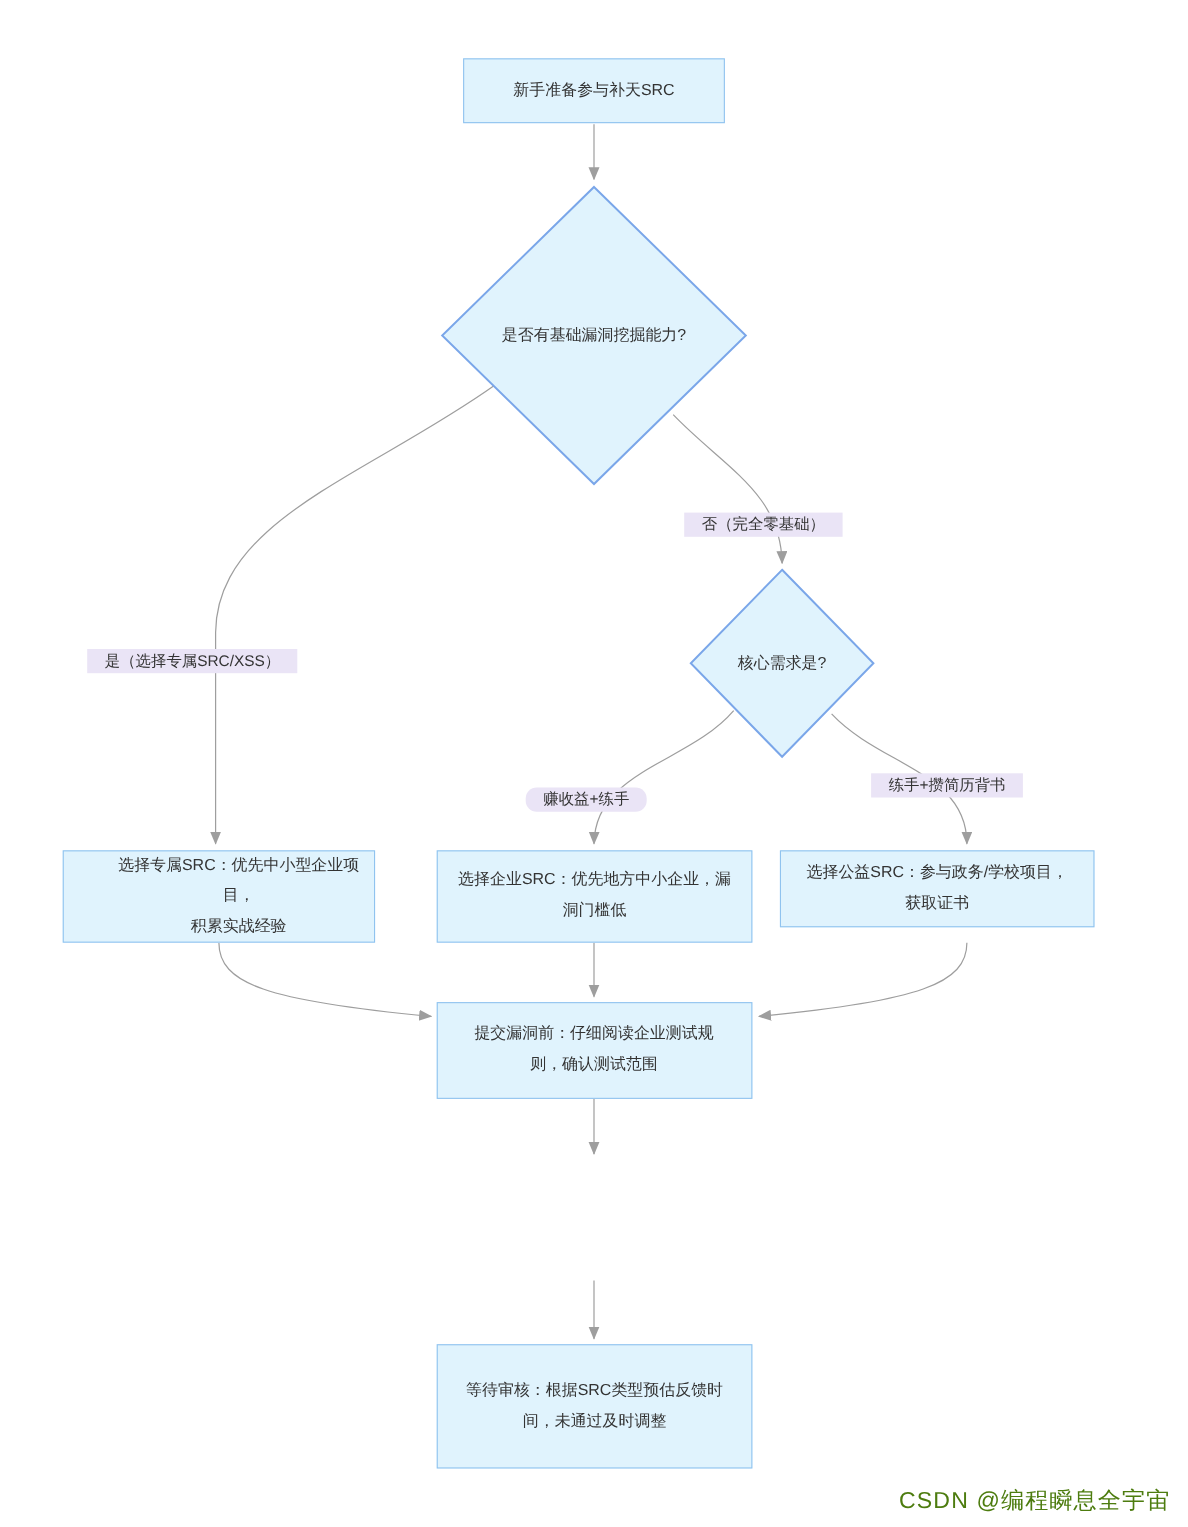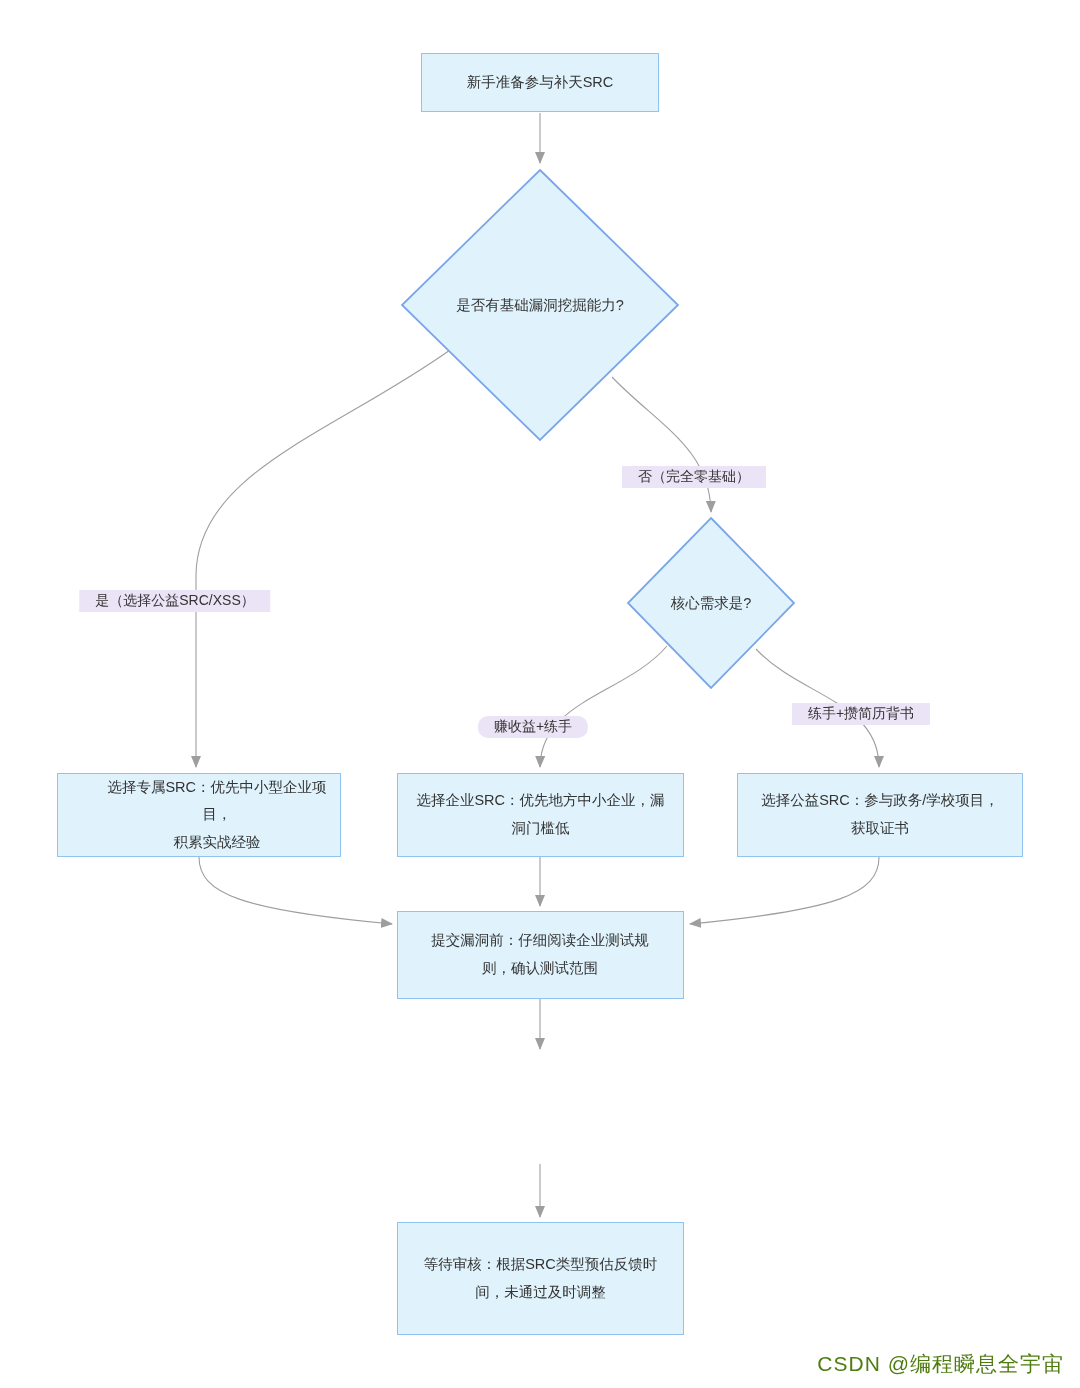--- a/index.html
+++ b/index.html
@@ -68,35 +68,35 @@
   </svg>
 
   <div class="node" style="left:421px;top:53px;width:238px;height:59px;">新手准备参与补天SRC</div>
 
   <div class="node" style="left:57px;top:773px;width:284px;height:84px;padding-left:48px;">选择专属SRC：优先中小型企业项目，
 积累实战经验</div>
 
   <div class="node" style="left:397px;top:773px;width:287px;height:84px;">选择企业SRC：优先地方中小企业，漏
 洞门槛低</div>
 
-  <div class="node" style="left:737px;top:773px;width:286px;height:84px;">选择公益SRC：参与政务/学校项目，
+  <div class="node" style="left:709px;top:773px;width:286px;height:70px;">选择公益SRC：参与政务/学校项目，
 获取证书</div>
 
   <div class="node" style="left:397px;top:911px;width:287px;height:88px;padding-left:11px;">提交漏洞前：仔细阅读企业测试规
 则，确认测试范围</div>
 
 
   <div class="node" style="left:397px;top:1222px;width:287px;height:113px;">等待审核：根据SRC类型预估反馈时
 间，未通过及时调整</div>
 
   <div class="diamond-label" style="left:540px;top:305px;">是否有基础漏洞挖掘能力?</div>
 
   <div class="diamond-label" style="left:711px;top:603px;">核心需求是?</div>
 
-  <div class="edge-label" style="left:175px;top:601px;">是（选择公益SRC/XSS）</div>
+  <div class="edge-label" style="left:175px;top:601px;">是（选择专属SRC/XSS）</div>
 
   <div class="edge-label" style="left:694px;top:477px;">否（完全零基础）</div>
 
   <div class="edge-label" style="left:533px;top:727px;border-radius:10px;">赚收益+练手</div>
 
   <div class="edge-label" style="left:861px;top:714px;">练手+攒简历背书</div>
 
   <div class="watermark">CSDN @编程瞬息全宇宙</div>
 
 </div>

